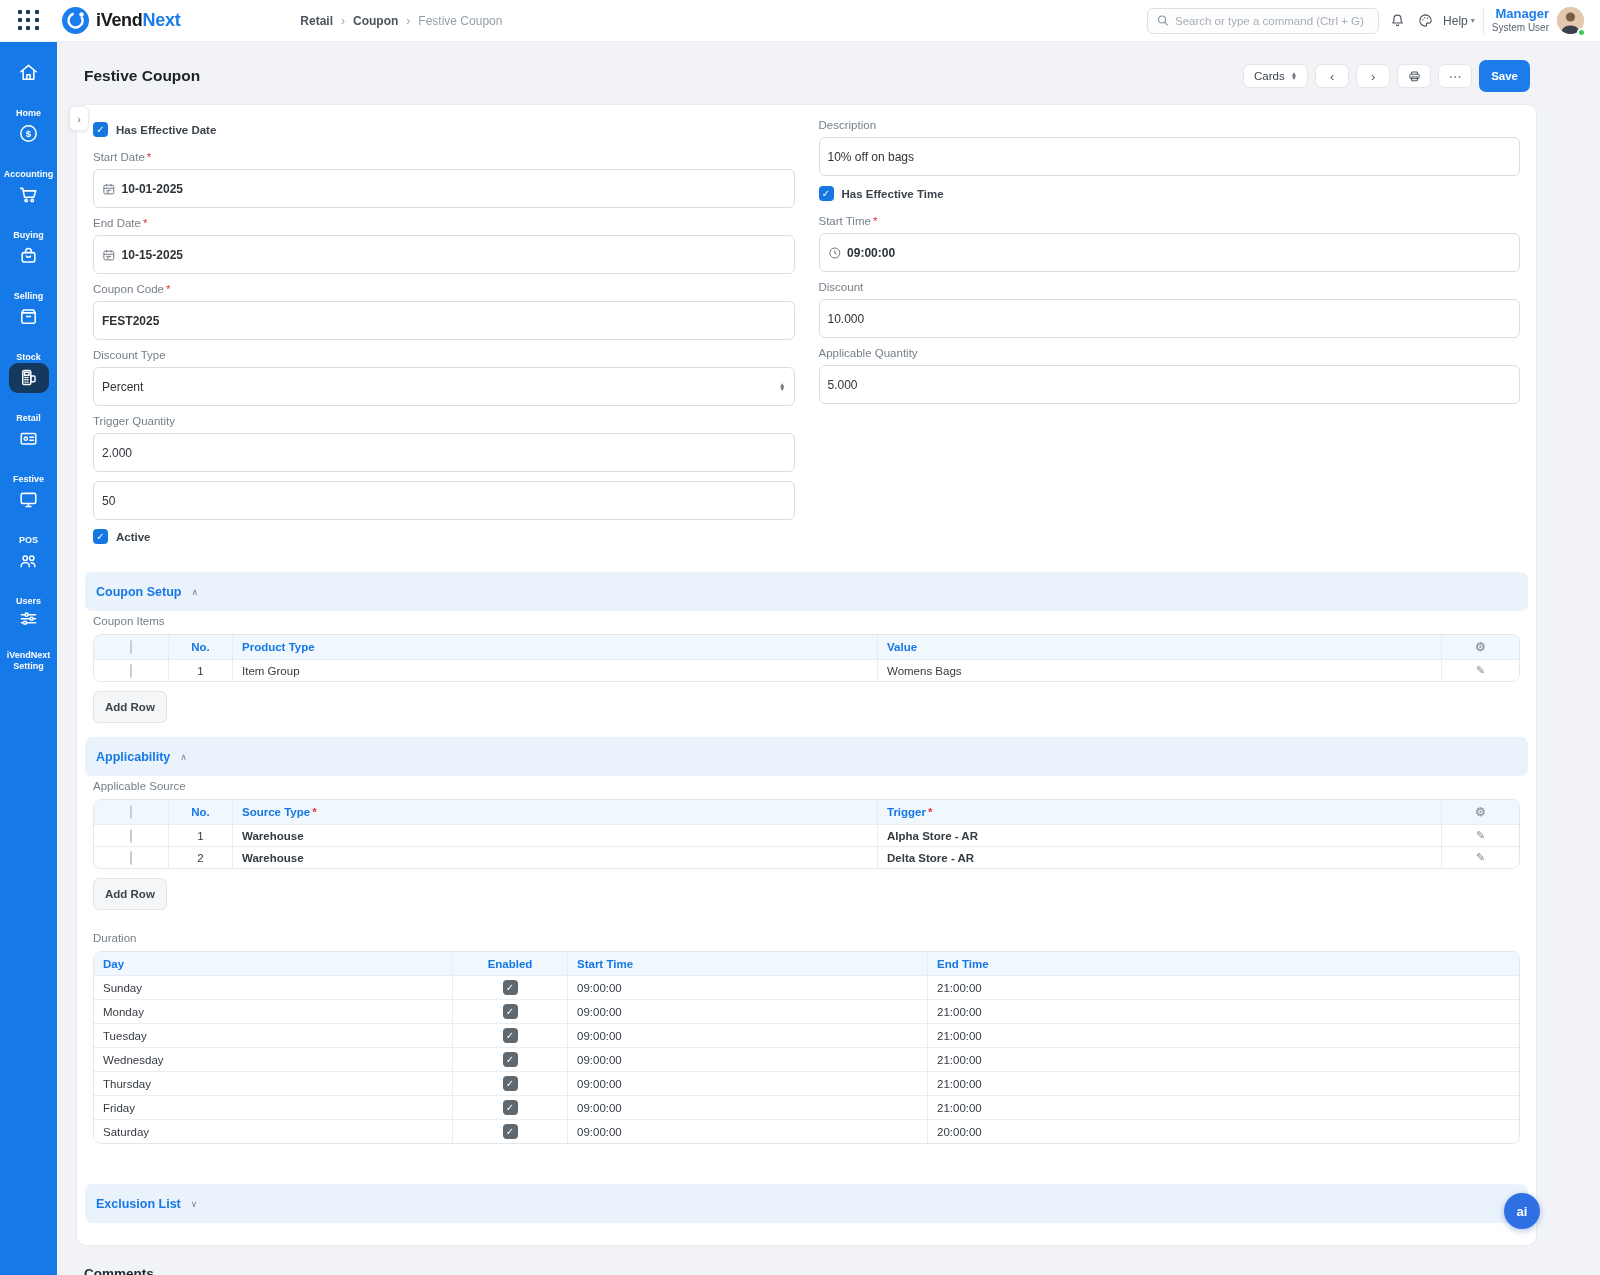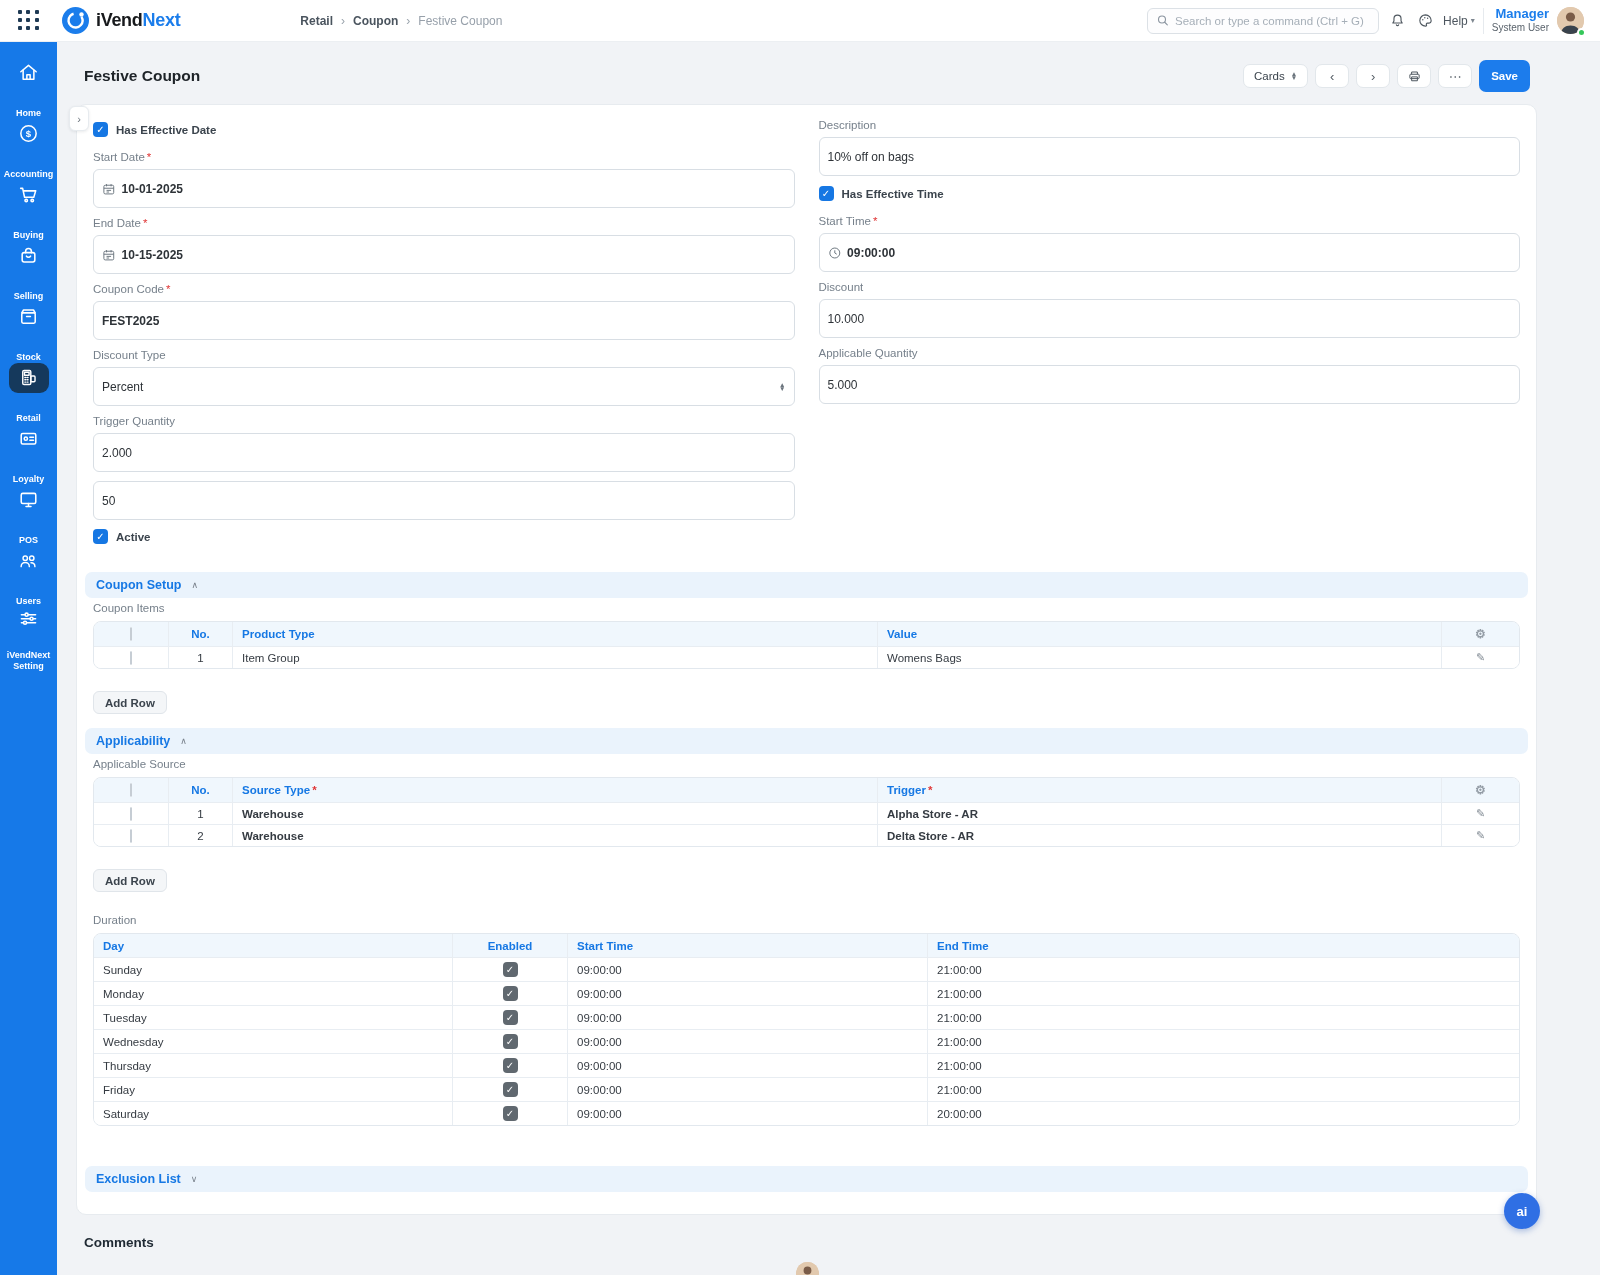--- a/index.html
+++ b/index.html
@@ -76,39 +76,39 @@
   .finput input.bold { font-weight:bold; }
   .fselect { justify-content:space-between; cursor:pointer; }
   .fselect .sel-val { font-size:12px; color:#2E3338; }
   .checkline { display:flex; align-items:center; gap:8px; margin:3px 0 14px; cursor:pointer; }
   .checkline.mt { margin-top:6px; }
   .cb { width:15px; height:15px; border-radius:4px; background:#1677E3; color:#fff; font-size:10px;
         display:flex; align-items:center; justify-content:center; }
   .cb-label { font-size:11.5px; color:#3B444D; font-weight:600; }
 
   
-  .section-bar { margin:14px -8px 0; height:26px; background:#EAF3FC; border-radius:7px; display:flex;
+  .section-bar { margin:14px -8px 0; height:39px; background:#EAF3FC; border-radius:7px; display:flex;
                  align-items:center; gap:10px; padding:0 11px; cursor:pointer; }
   .section-title { font-size:12.5px; font-weight:bold; color:#1678E4; }
   .section-chev { font-size:9px; color:#7A828C; }
   .sub-label { font-size:11.5px; color:#76808B; margin:4px 0 7px; }
 
   table.grid { width:100%; border-collapse:separate; border-spacing:0; font-size:11.5px; }
   .grid-wrap { border:1px solid #E2E8EE; border-radius:8px; overflow:hidden; }
   table.grid th { background:#F0F7FD; color:#1678E4; font-weight:bold; text-align:left; padding:5px 9px; height:23px; }
   table.grid td { background:#fff; color:#353B42; padding:4px 9px; height:22px; border-top:1px solid #E8EDF2; }
   table.grid th.c, table.grid td.c { text-align:center; }
   table.grid td.b { font-weight:bold; }
   .colsep { border-left:1px solid #E8EDF2; }
   .rowcb { width:14px; height:14px; border:1px solid #C6CDD4; border-radius:4px; background:#fff; margin:0 auto; cursor:pointer; }
   .gearg { color:#939CA5; font-size:12px; cursor:pointer; }
   .pencil { color:#858E97; font-size:11px; cursor:pointer; }
   .darkcb { width:15px; height:15px; background:#60686F; border-radius:4px; color:#fff; font-size:10px;
             display:flex; align-items:center; justify-content:center; margin:0 auto; }
-  .add-row { margin-top:22px; height:23px; padding:0 11px; background:#F4F6F8; border:1px solid #E0E5EA;
+  .add-row { margin-top:9px; height:32px; padding:0 11px; background:#F4F6F8; border:1px solid #E0E5EA;
              border-radius:6px; font-size:11.5px; font-weight:600; color:#3B444D; cursor:pointer; }
 
   
   .comments-title { font-size:13.5px; font-weight:bold; color:#1F2933; margin:20px 0 12px 27px; }
   .comment-row { display:flex; align-items:center; gap:9px; margin:0 63px 0 21px;flex-direction:column; }
   .c-avatar { width:23px; height:23px; border-radius:50%; background:#E4CDB8; overflow:hidden; flex:none; }
   .comment-input { flex:1; height:25px; border:1px solid #DDE2E7; border-radius:8px; background:#fff; padding:0 11px;
                    font-size:11.5px; color:#3B444D; outline:none; font-family:"Liberation Sans", sans-serif; }
   .comment-input::placeholder { color:#8B95A0; }
   .email-row { display:flex; justify-content:flex-end; margin:28px 70px 0 0; }
@@ -253,21 +253,21 @@
     <span class="lbl">Retail</span>
   </div>
   <div class="nav-item">
     <span class="ic">
         <svg width="23" height="23" viewBox="0 0 24 24" fill="none" stroke="#fff" stroke-width="1.6" stroke-linecap="round" stroke-linejoin="round">
           <rect x="4.4" y="6.8" width="15.2" height="11" rx="1.6"></rect>
           <circle cx="9.2" cy="12.2" r="1.7"></circle>
           <path d="M13.4 10.6h3.8M13.4 13.8h3.8"></path>
         </svg>
       </span>
-    <span class="lbl">Loyalty</span>
+    <span class="lbl">Festive</span>
   </div>
   <div class="nav-item">
     <span class="ic">
         <svg width="23" height="23" viewBox="0 0 24 24" fill="none" stroke="#fff" stroke-width="1.6" stroke-linecap="round" stroke-linejoin="round">
           <rect x="4.4" y="5.6" width="15.2" height="10.6" rx="1.6"></rect>
           <path d="M12 16.2v3M9.4 19.4h5.2"></path>
         </svg>
       </span>
     <span class="lbl">POS</span>
   </div>

